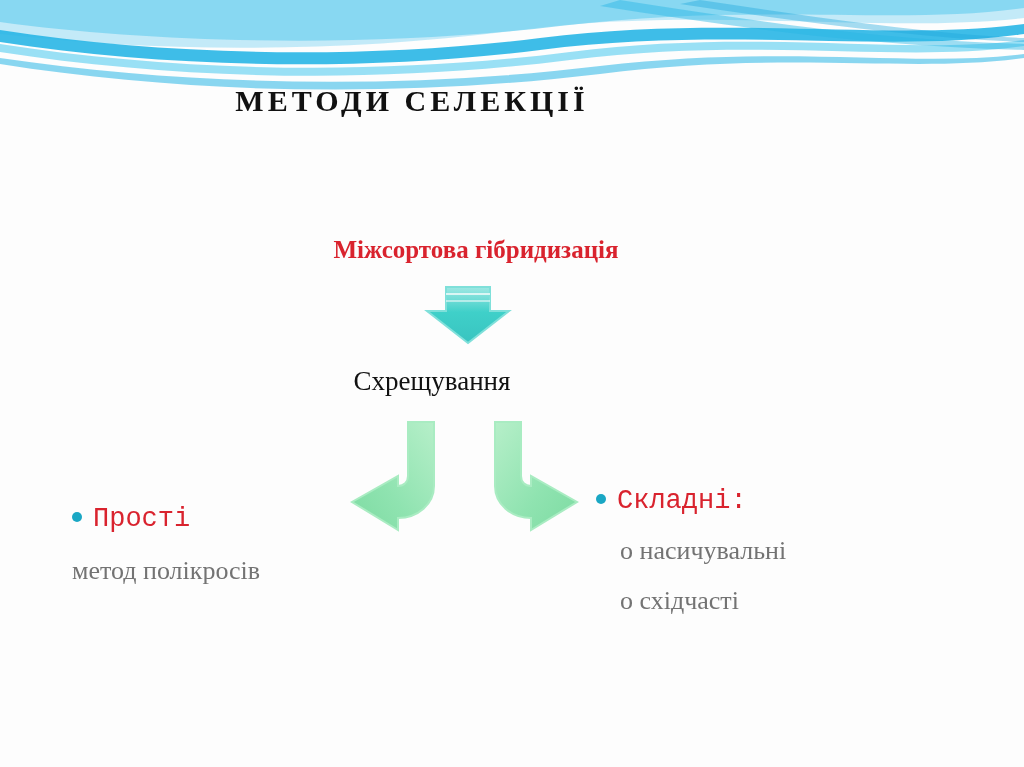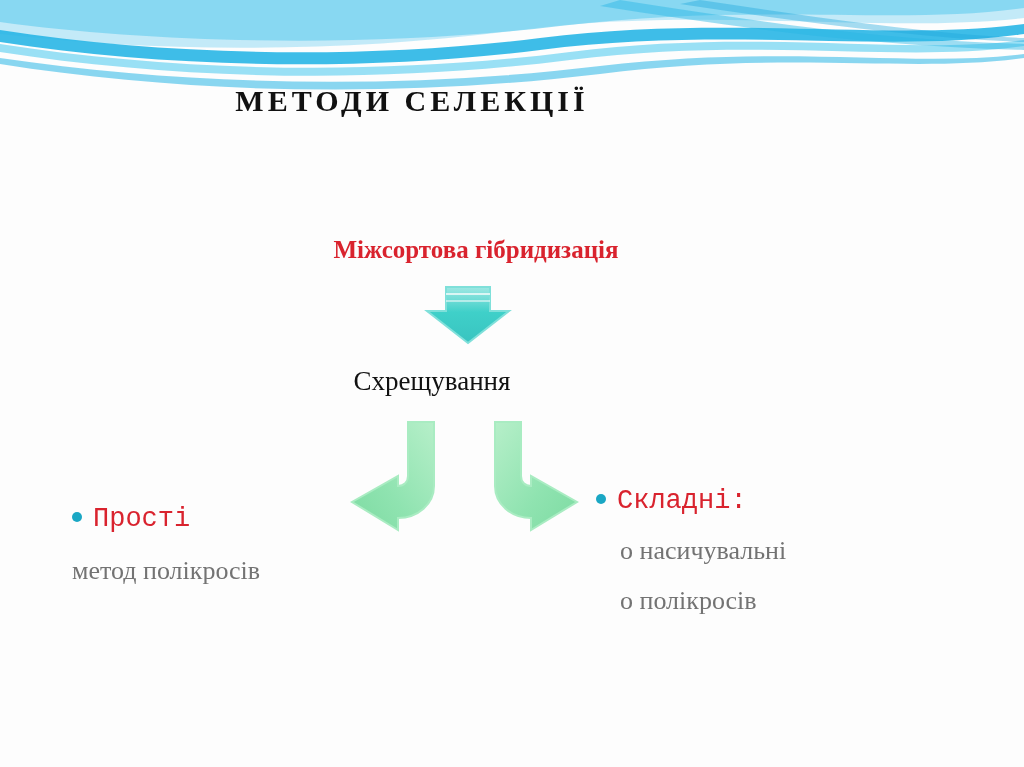--- a/index.html
+++ b/index.html
@@ -204,16 +204,16 @@
     </div>
     <div class="sub-line first-left">метод полікросів</div>
   </div>
 
   <div class="branch-right">
     <div class="bullet-line">
       <span class="bullet-dot"></span>
       <span class="bullet-label">Складні:</span>
     </div>
     <div class="sub-line indent">o насичувальні</div>
-    <div class="sub-line indent">o полікросів</div>
+    <div class="sub-line indent">o східчасті</div>
   </div>
 
 </div>
 
 </body></html>

